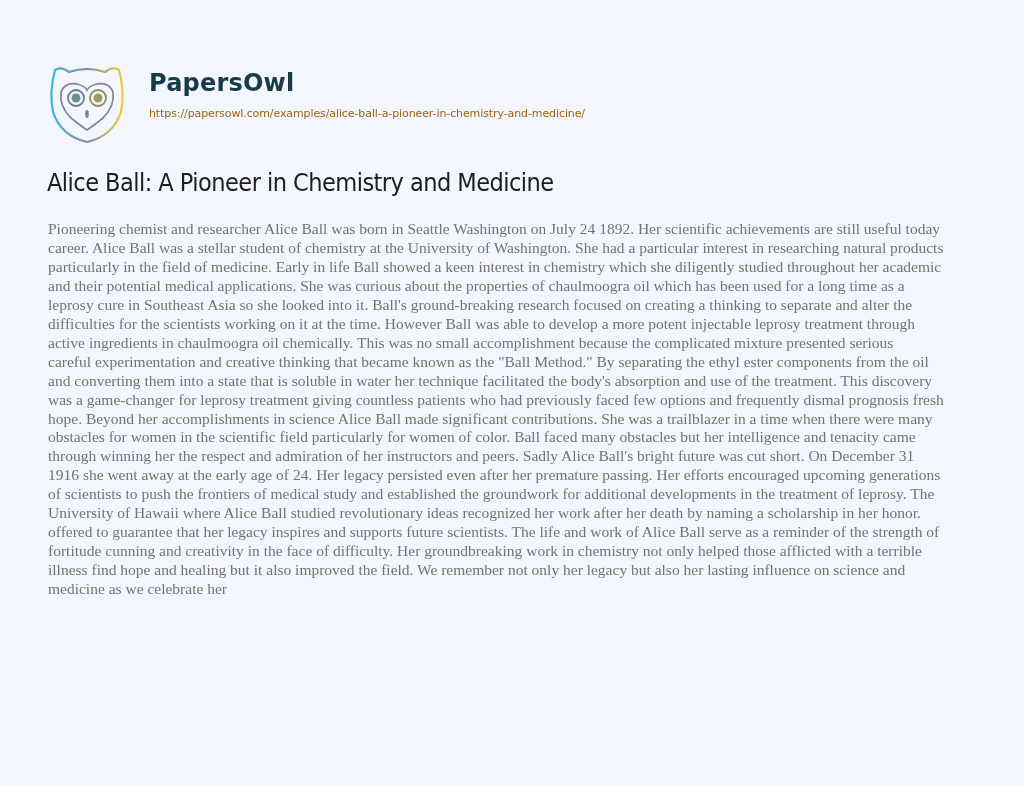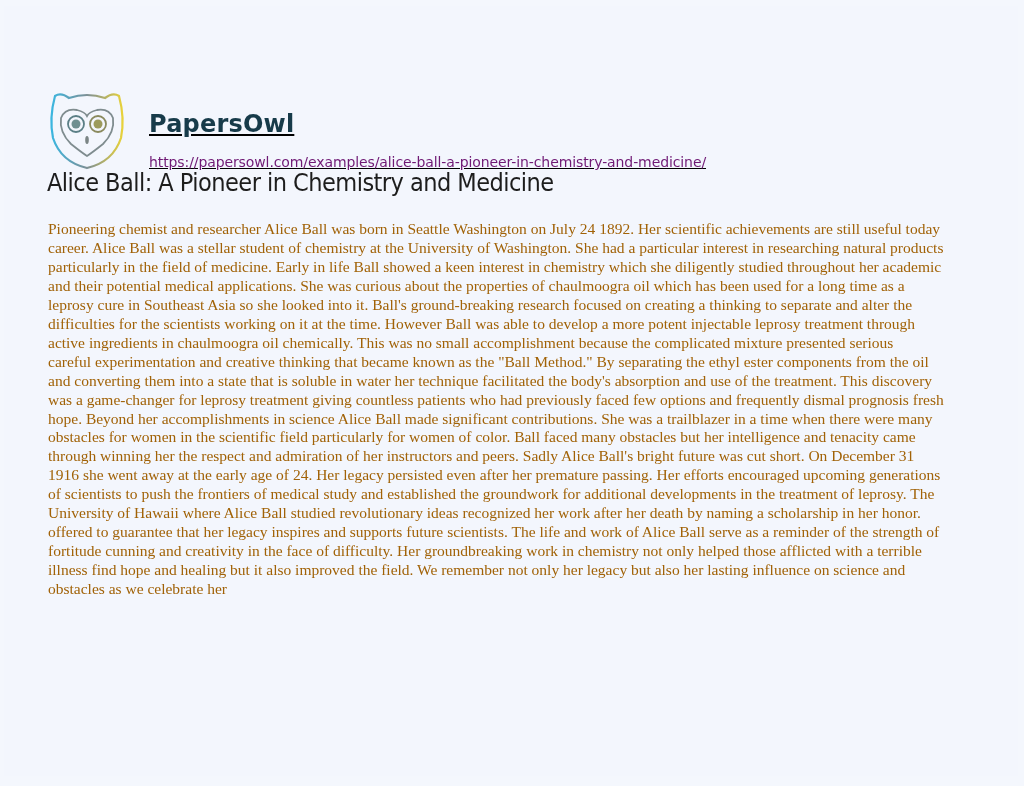--- a/index.html
+++ b/index.html
@@ -15,25 +15,24 @@
       font-family: "Liberation Serif", serif;
     }
     .frame {
       position: absolute;
       left: 4px; top: 6px; right: 6px; bottom: 10px;
       background: #f3f6fd;
     }
     .header {
       position: absolute;
       left: 47px;
-      top: 80px;
+      top: 62px;
       height: 90px;
       display: flex;
-      align-items: flex-end;
-      text-decoration: underline;
+      align-items: flex-start;
     }
     .logo {
       width: 80px;
       height: 82px;
       margin-right: 22px;
     }
     .brand {
       display: flex;
       flex-direction: column;
       padding-top: 6px;
@@ -41,23 +40,23 @@
     .brand-name {
       font-family: "DejaVu Sans", sans-serif;
       font-weight: bold;
       font-size: 24px;
       color: #173b4a;
       letter-spacing: 0.2px;
       line-height: 30px;
     }
     .brand-url {
       font-family: "DejaVu Sans", sans-serif;
-      font-size: 14px;
-      color: #701a75;
-      margin-top: 15px;
+      font-size: 11px;
+      color: #a16207;
+      margin-top: 9px;
       letter-spacing: -0.1px;
       white-space: nowrap;
     }
     .title {
       position: absolute;
       left: 47px;
       top: 168px;
       font-family: "DejaVu Sans", sans-serif;
       font-size: 24.5px;
       font-weight: normal;
@@ -69,21 +68,21 @@
       transform-origin: left top;
     }
     .body-text {
       position: absolute;
       left: 48px;
       top: 220px;
       width: 960px;
       font-family: "Liberation Serif", serif;
       font-size: 15.5px;
       line-height: 18.95px;
-      color: #a16207;
+      color: #737373;
       margin: 0;
     }
     .line {
       display: block;
       white-space: nowrap;
     }
   </style>
 </head>
 <body>
 
@@ -127,14 +126,14 @@
   <span class="line">was a game-changer for leprosy treatment giving countless patients who had previously faced few options and frequently dismal prognosis fresh</span>
   <span class="line">hope. Beyond her accomplishments in science Alice Ball made significant contributions. She was a trailblazer in a time when there were many</span>
   <span class="line">obstacles for women in the scientific field particularly for women of color. Ball faced many obstacles but her intelligence and tenacity came</span>
   <span class="line">through winning her the respect and admiration of her instructors and peers. Sadly Alice Ball's bright future was cut short. On December 31</span>
   <span class="line">1916 she went away at the early age of 24. Her legacy persisted even after her premature passing. Her efforts encouraged upcoming generations</span>
   <span class="line">of scientists to push the frontiers of medical study and established the groundwork for additional developments in the treatment of leprosy. The</span>
   <span class="line">University of Hawaii where Alice Ball studied revolutionary ideas recognized her work after her death by naming a scholarship in her honor.</span>
   <span class="line">offered to guarantee that her legacy inspires and supports future scientists. The life and work of Alice Ball serve as a reminder of the strength of</span>
   <span class="line">fortitude cunning and creativity in the face of difficulty. Her groundbreaking work in chemistry not only helped those afflicted with a terrible</span>
   <span class="line">illness find hope and healing but it also improved the field. We remember not only her legacy but also her lasting influence on science and</span>
-  <span class="line">obstacles as we celebrate her</span>
+  <span class="line">medicine as we celebrate her</span>
 </p>
 
 </body></html>

